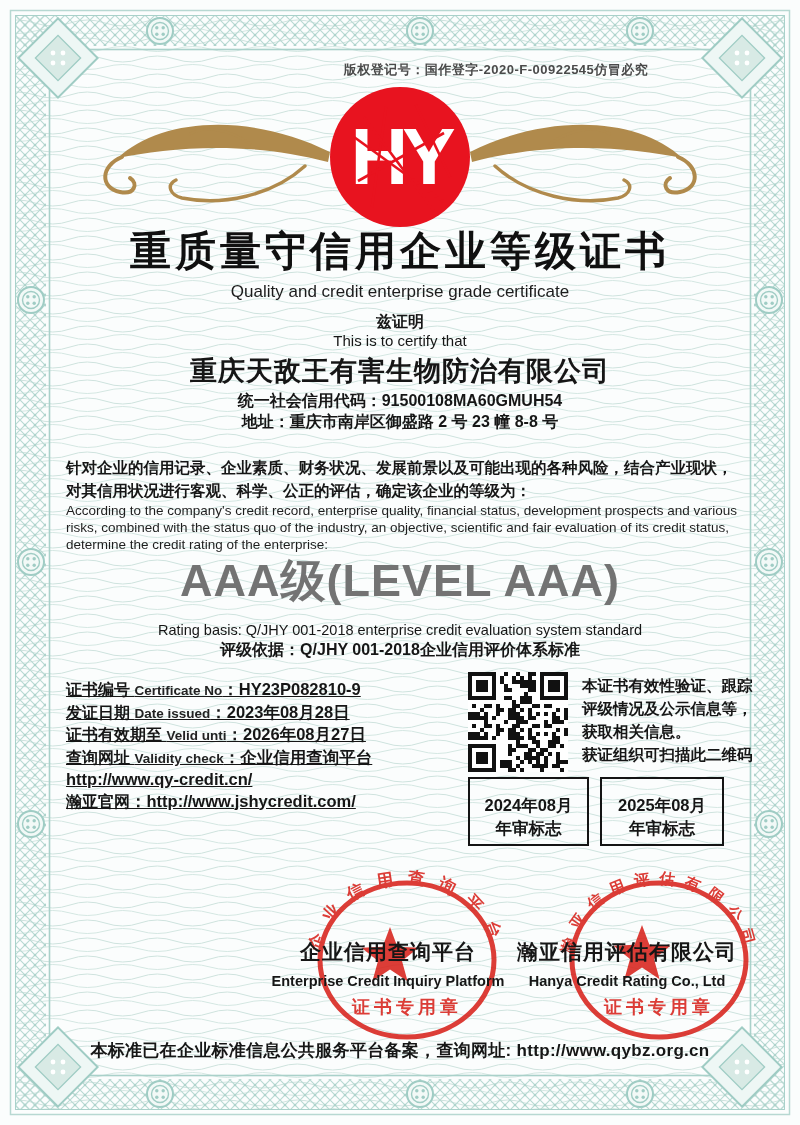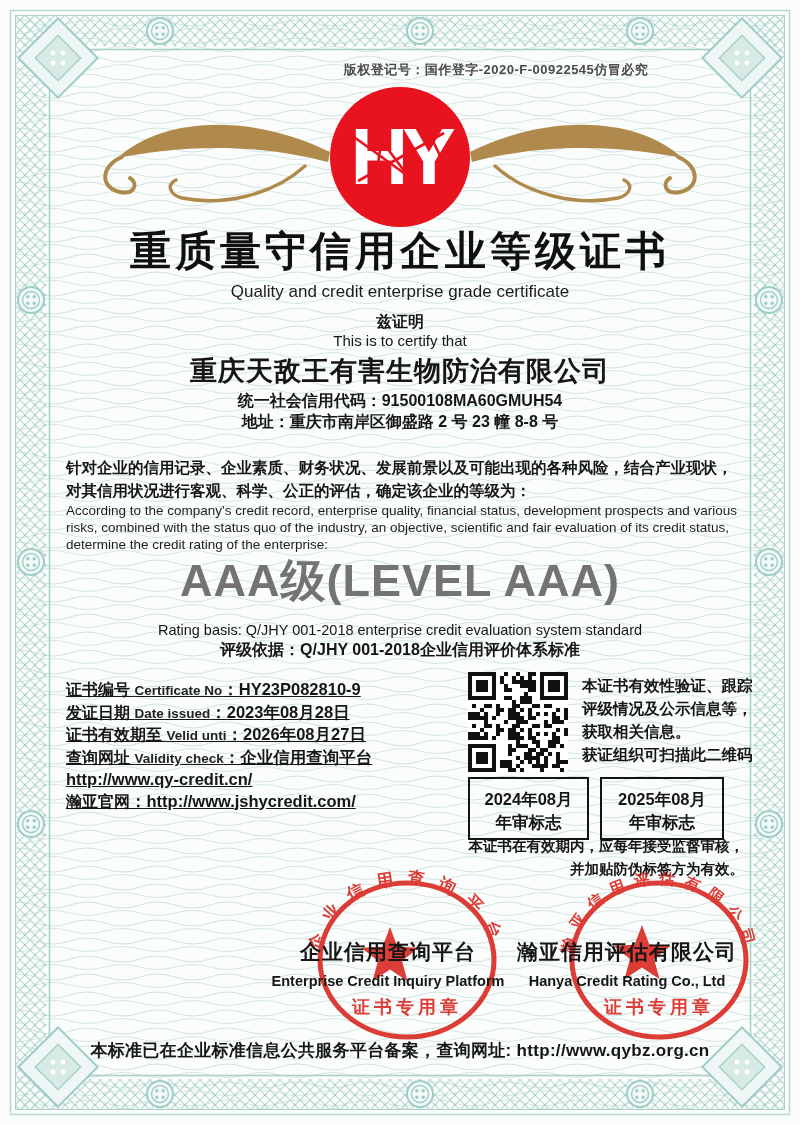--- a/index.html
+++ b/index.html
@@ -30,21 +30,21 @@
   .details{top:679px;left:66px;width:395px;}
   .details .row{line-height:21.5px;white-space:nowrap;text-decoration:underline;}
   .details .cn{font-size:16px;font-weight:700;}
   .details .en{font-size:13.5px;font-weight:600;color:#222;}
   .details .val{font-size:16.5px;font-weight:600;}
 
   .qr-wrap{top:672px;left:468px;width:100px;height:100px;background:#fff;}
   .qr-note{top:674px;left:582px;width:172px;}
   .qr-note div{font-size:15.5px;line-height:23px;font-weight:600;}
 
-  .review-box{top:777px;height:50px;border:2.5px solid #141414;text-align:center;padding-top:9px;}
+  .review-box{top:777px;height:50px;border:2.5px solid #141414;text-align:center;padding-top:15px;}
   .review-box .l1,.review-box .l2{font-size:16.5px;font-weight:600;line-height:23px;}
   .box1{left:468px;width:117px;}
   .box2{left:600px;width:120px;}
 
   .validity-note{top:835px;left:460px;width:284px;text-align:right;}
   .validity-note div{font-size:14.5px;font-weight:600;line-height:23px;}
 
   .org{text-align:center;top:938px;}
   .org .cn{font-size:21px;font-weight:700;letter-spacing:1px;}
   .org .en{font-size:14.5px;font-weight:600;margin-top:7px;}
@@ -405,24 +405,20 @@
 
   <div class="abs review-box box1">
     <div class="l1">2024年08月</div>
     <div class="l2">年审标志</div>
   </div>
   <div class="abs review-box box2">
     <div class="l1">2025年08月</div>
     <div class="l2">年审标志</div>
   </div>
 
-  <div class="abs validity-note">
-    <div>本证书在有效期内，应每年接受监督审核，</div>
-    <div>并加贴防伪标签方为有效。</div>
-  </div>
 
   <svg class="abs z2" style="left:0;top:870px;" width="800" height="190" viewBox="0 870 800 190">
     <defs>
       <path id="arcL" d="M 328 993 A 87 77 0 1 1 486 993" fill="none"></path>
       <path id="arcR" d="M 580 993 A 87 77 0 1 1 738 993" fill="none"></path>
       <polygon id="star5" points="0,-30 7.4,-10.2 28.5,-9.3 12,3.9 17.6,24.3 0,12.6 -17.6,24.3 -12,3.9 -28.5,-9.3 -7.4,-10.2"></polygon>
     </defs>
     <g opacity="0.88">
       <ellipse cx="407" cy="960" rx="87" ry="77" fill="none" stroke="#d8231c" stroke-width="5"></ellipse>
       <use href="#star5" x="390" y="957" fill="#d8231c"></use>

